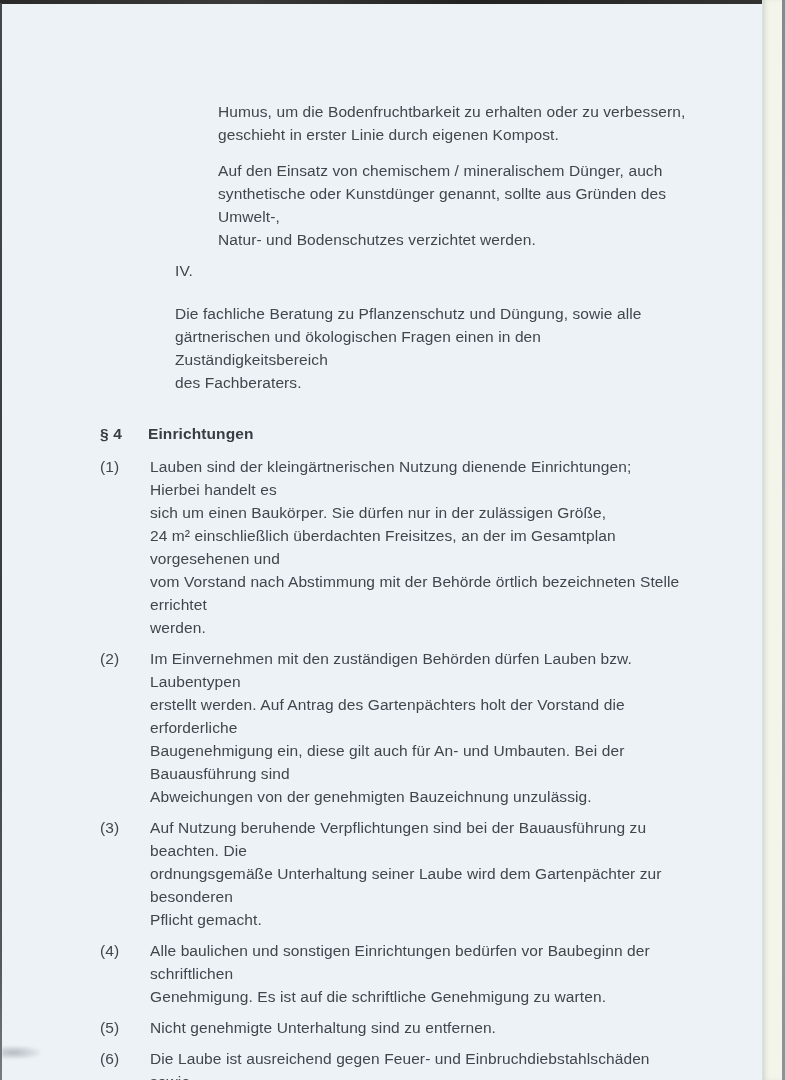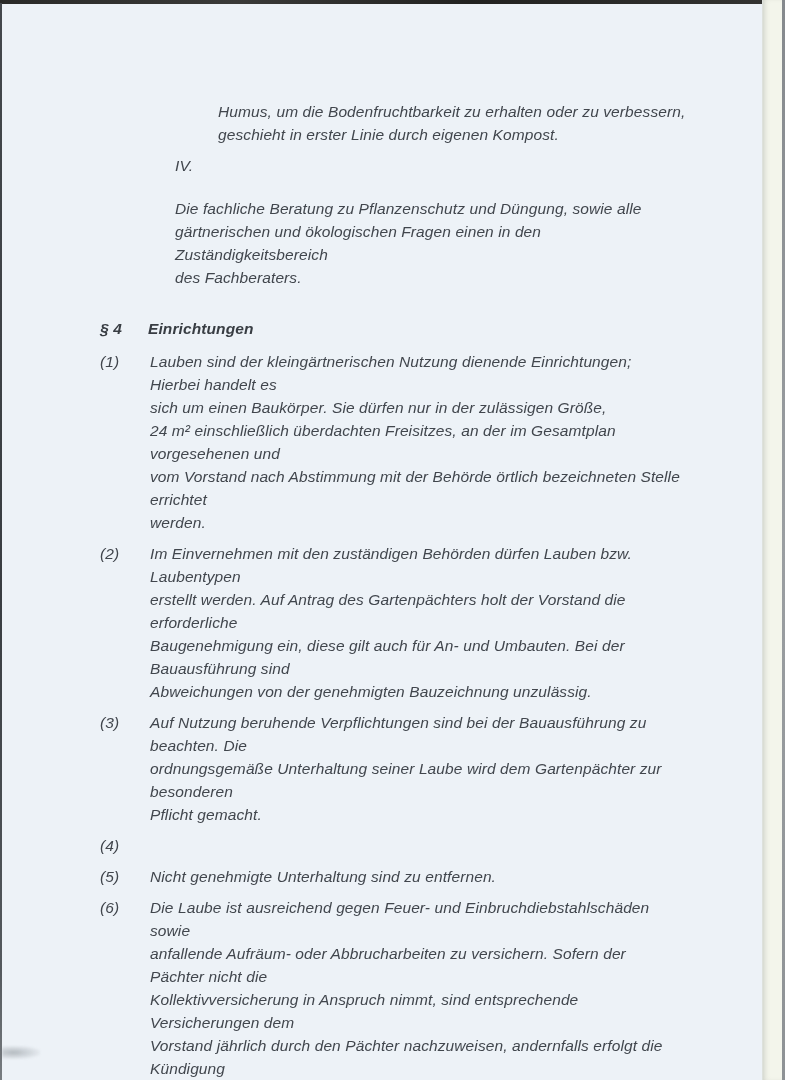--- a/index.html
+++ b/index.html
@@ -6,21 +6,20 @@
   body {
     width: 785px; height: 1080px;
     overflow: hidden;
     font-family: "Liberation Sans", sans-serif;
     background: #edf2f7;
   }
   .page {
     position: relative;
     width: 785px; height: 876px;
     background: #edf2f7;
-    font-style: italic;
   }
   
   .scan-bar-top {
     position: absolute; top: 0; left: 0;
     width: 785px; height: 4px;
     background: linear-gradient(90deg, #2a2a28 0%, #3a3a38 30%, #222220 60%, #343432 100%);
   }
   .scan-mark-topright {
     position: absolute; top: 0; left: 762px;
     width: 15px; height: 9px;
@@ -94,20 +93,23 @@
   <div class="edge-strip"></div>
   <div class="edge-strip-line"></div>
   <div class="scan-line-left"></div>
   <div class="scan-smudge-bottomleft"></div>
 
   <div class="content">
 
     <div class="intro-block">
       <p class="pre intro-1">Humus, um die Bodenfruchtbarkeit zu erhalten oder zu verbessern,
 geschieht in erster Linie durch eigenen Kompost.</p>
+      <p class="pre intro-2">Auf den Einsatz von chemischem / mineralischem Dünger, auch
+synthetische oder Kunstdünger genannt, sollte aus Gründen des Umwelt-,
+Natur- und Bodenschutzes verzichtet werden.</p>
     </div>
 
     <div class="clause-row">
       <span class="clause-marker">IV.</span>
       <p class="pre clause-text">Die fachliche Beratung zu Pflanzenschutz und Düngung, sowie alle
 gärtnerischen und ökologischen Fragen einen in den Zuständigkeitsbereich
 des Fachberaters.</p>
     </div>
 
     <div class="section-heading">
@@ -136,20 +138,22 @@
 
       <div class="item-row">
         <span class="item-marker">(3)</span>
         <p class="pre item-text">Auf Nutzung beruhende Verpflichtungen sind bei der Bauausführung zu beachten. Die
 ordnungsgemäße Unterhaltung seiner Laube wird dem Gartenpächter zur besonderen
 Pflicht gemacht.</p>
       </div>
 
       <div class="item-row">
         <span class="item-marker">(4)</span>
+        <p class="pre item-text">Alle baulichen und sonstigen Einrichtungen bedürfen vor Baubeginn der schriftlichen
+Genehmigung. Es ist auf die schriftliche Genehmigung zu warten.</p>
       </div>
 
       <div class="item-row">
         <span class="item-marker">(5)</span>
         <p class="pre item-text">Nicht genehmigte Unterhaltung sind zu entfernen.</p>
       </div>
 
       <div class="item-row">
         <span class="item-marker">(6)</span>
         <p class="pre item-text">Die Laube ist ausreichend gegen Feuer- und Einbruchdiebstahlschäden sowie

